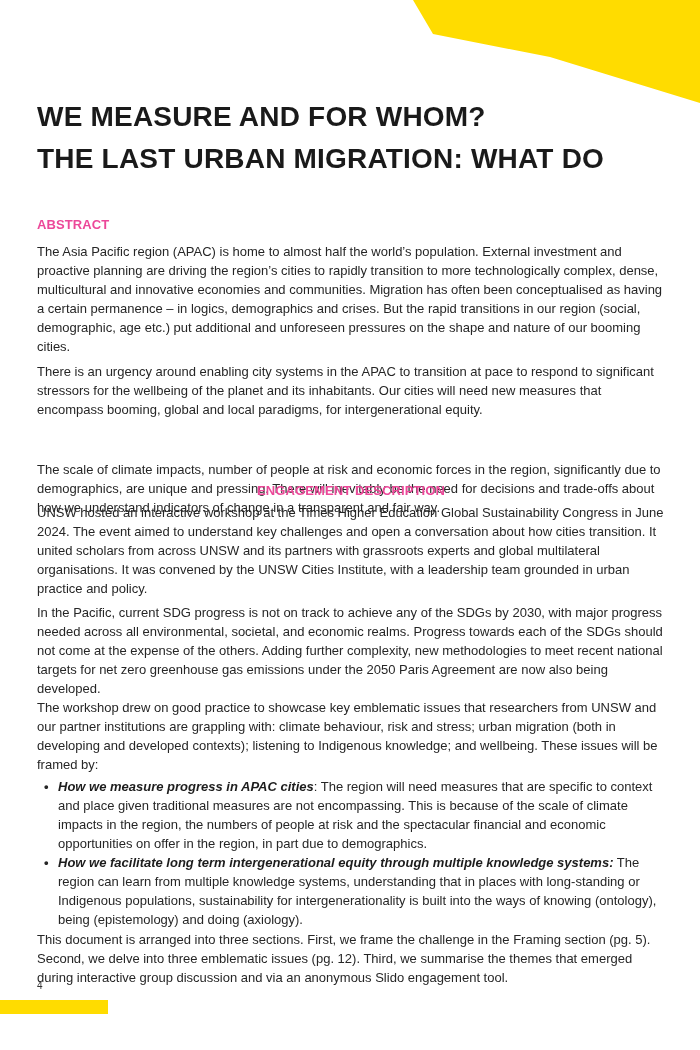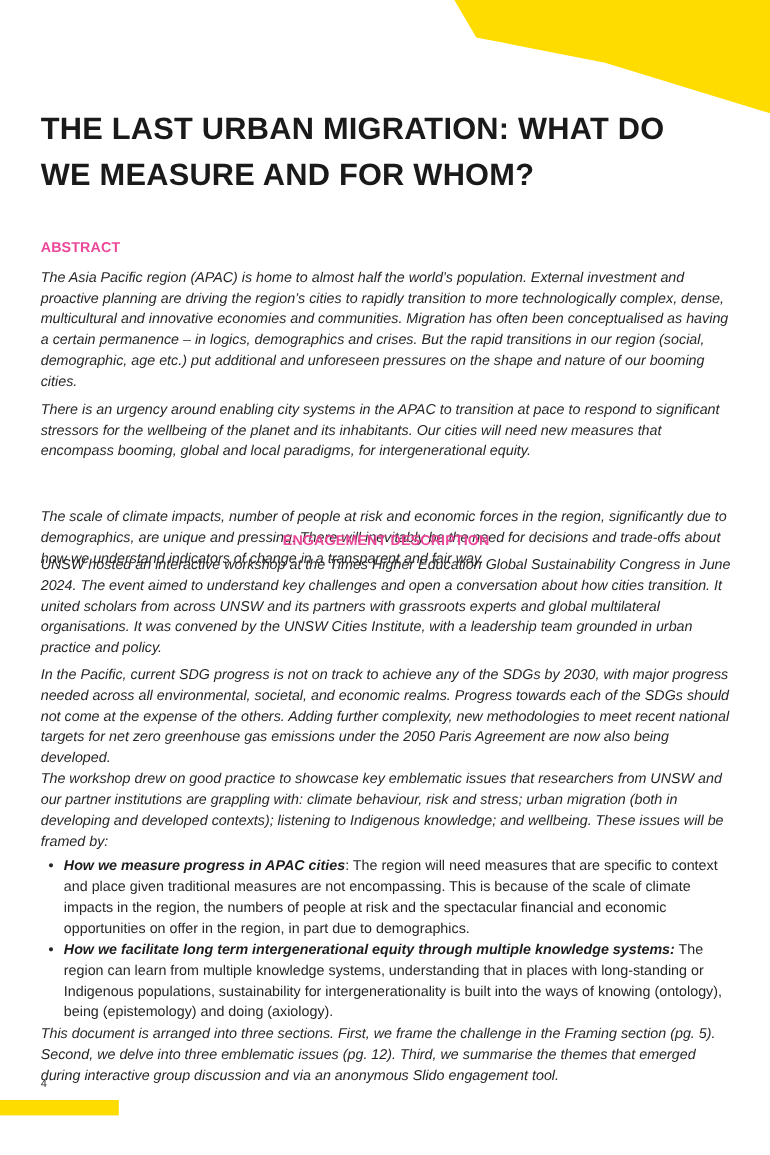--- a/index.html
+++ b/index.html
@@ -40,21 +40,20 @@
     line-height: 16px;
     font-weight: 700;
     color: #ec4899;
     letter-spacing: 0.1px;
   }
   .para {
     font-size: 13px;
     line-height: 19px;
     font-weight: 400;
     color: #262626;
-    font-style: italic;
   }
   .bullet-list { font-size: 13px; line-height: 19px; }
   .bullet-item { display: flex; }
   .bullet-marker {
     width: 14px;
     margin-left: 7px;
     flex: 0 0 14px;
     font-weight: 700;
     color: #262626;
   }
@@ -70,22 +69,22 @@
   }
 </style>
 </head>
 <body>
 
 <div class="page">
 
   <div class="yellow-wedge"></div>
 
   <div class="block title">
+    <div>WE MEASURE AND FOR WHOM?</div>
     <div>THE LAST URBAN MIGRATION: WHAT DO</div>
-    <div>WE MEASURE AND FOR WHOM?</div>
   </div>
 
   <div class="block section-heading" style="top:217px;">ABSTRACT</div>
 
   <div class="block para" style="top:242px;">The Asia Pacific region (APAC) is home to almost half the world’s population. External investment and proactive planning are driving the region’s cities to rapidly transition to more technologically complex, dense, multicultural and innovative economies and communities. Migration has often been conceptualised as having a certain permanence – in logics, demographics and crises. But the rapid transitions in our region (social, demographic, age etc.) put additional and unforeseen pressures on the shape and nature of our booming cities.</div>
 
   <div class="block para" style="top:362px;">There is an urgency around enabling city systems in the APAC to transition at pace to respond to significant stressors for the wellbeing of the planet and its inhabitants. Our cities will need new measures that encompass booming, global and local paradigms, for intergenerational equity.</div>
 
   <div class="block para" style="top:424px;margin-top:36px;">The scale of climate impacts, number of people at risk and economic forces in the region, significantly due to demographics, are unique and pressing. There will inevitably be the need for decisions and trade-offs about how we understand indicators of change in a transparent and fair way.</div>
 

